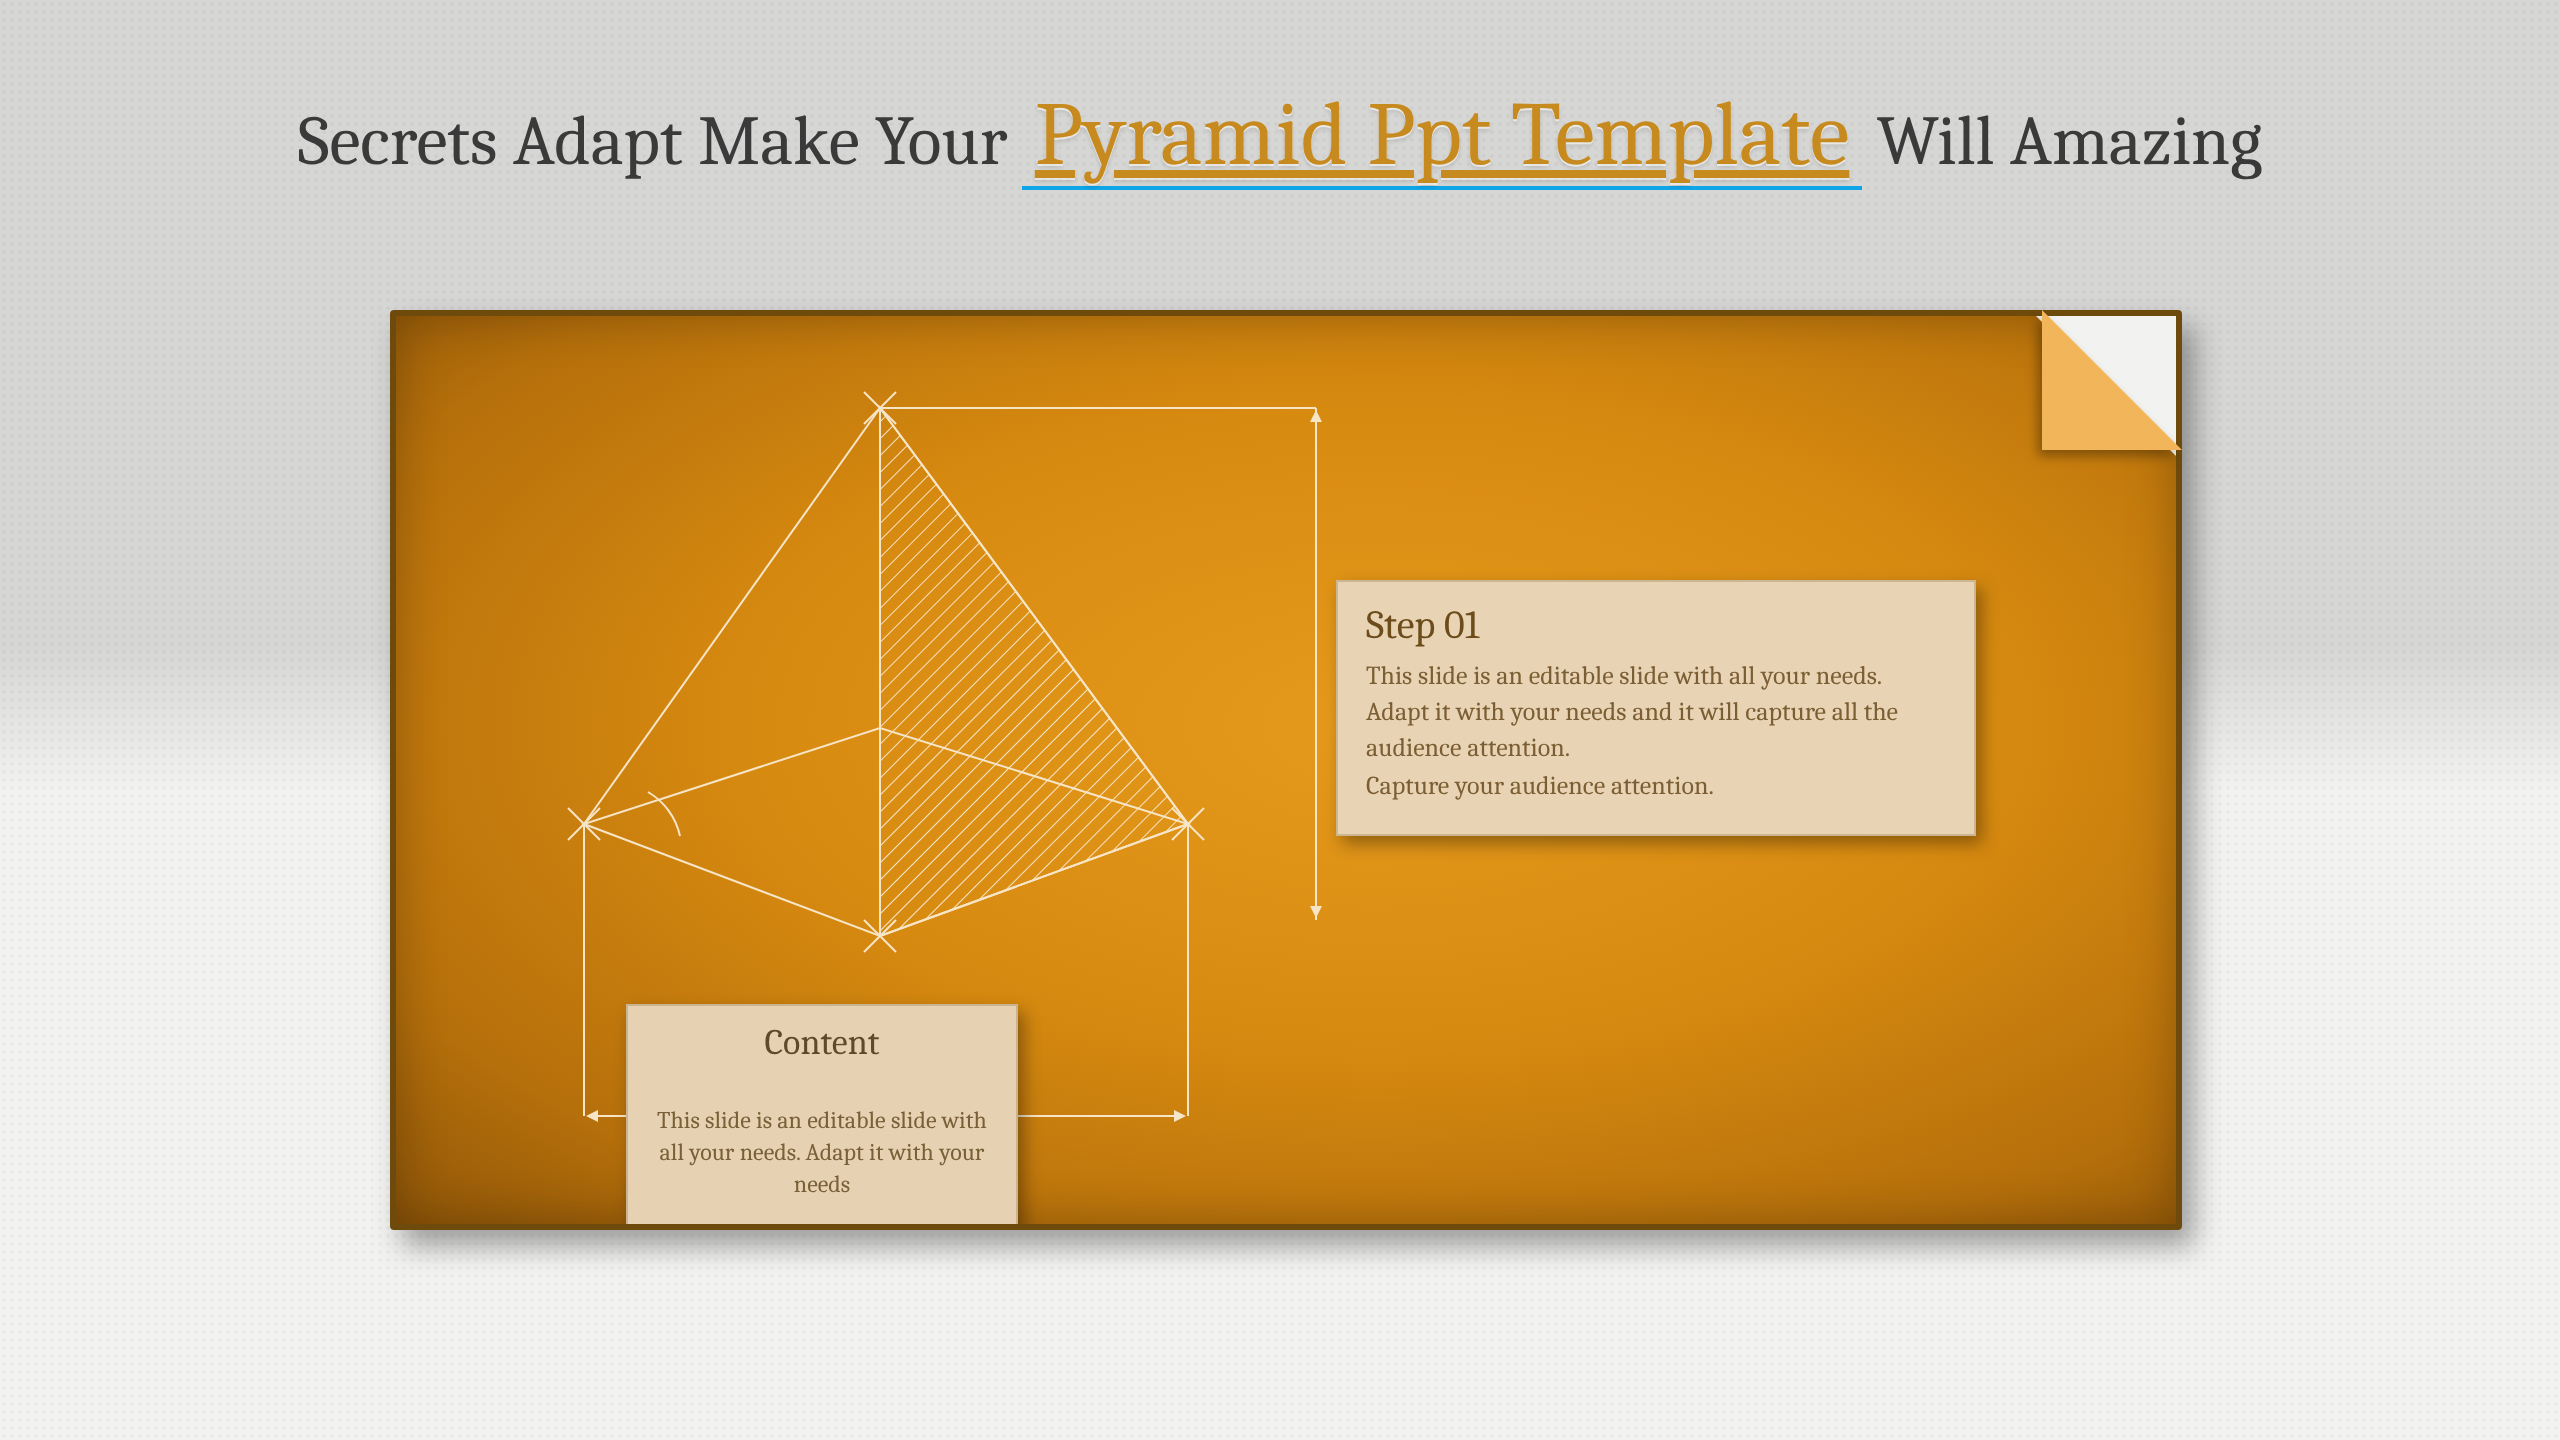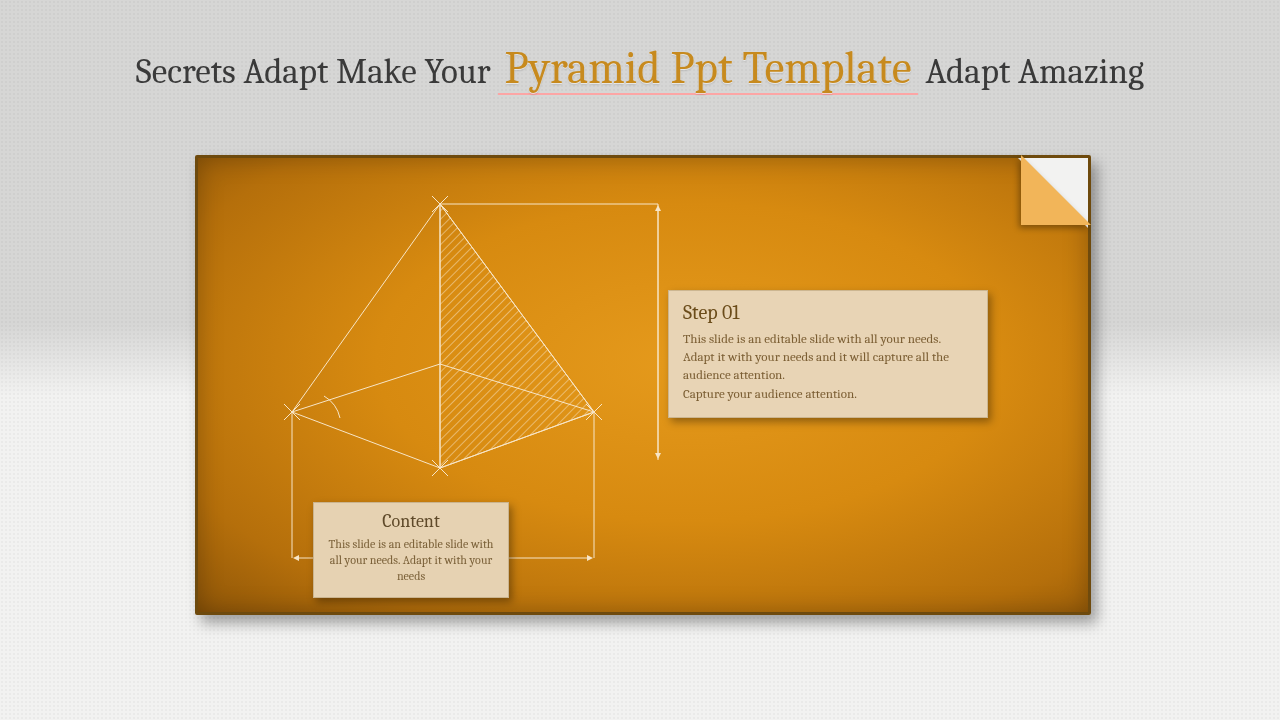--- a/index.html
+++ b/index.html
@@ -24,25 +24,26 @@
     text-align: center;
     font-size: 35px;
     color: #3a3a3a;
     font-weight: 400;
     white-space: nowrap;
   }
   .title .accent {
     color: #c78a1e;
     font-size: 45px;
     text-shadow: 0 1px 0 rgba(255,255,255,0.6), 0 2px 2px rgba(0,0,0,0.12);
-    border-bottom: 2px solid #fca5a5;
+    border-bottom: 2px solid #0ea5e9;
     padding: 0 6px 2px 6px;
     display: inline-block;
     line-height: 1;
     vertical-align: baseline;
+    text-decoration: underline;
   }
 
   .board-wrap {
     position: absolute;
     left: 195px; top: 155px;
     width: 896px; height: 460px;
   }
   .board {
     position: absolute; inset: 0;
     background: radial-gradient(ellipse at 55% 45%, #e59a1c 0%, #d78a10 45%, #b56f0b 80%, #8f5608 100%);
@@ -103,36 +104,36 @@
     width: 196px;
     background: #e6d2b2;
     border: 1px solid rgba(120,90,40,0.25);
     box-shadow: 3px 4px 8px rgba(0,0,0,0.35);
     padding: 8px 10px 12px 10px;
     text-align: center;
   }
   .content-box .content-title {
     font-size: 18px;
     color: #5f4a2a;
-    margin-bottom: 4px;
+    margin-bottom: 20px;
   }
   .content-box .content-body {
     font-size: 12px;
     color: #7a6038;
     line-height: 1.35;
   }
 
   svg .thin { stroke: #f7e5c7; stroke-width: 1; fill: none; }
   svg .hatch { fill: url(#hatch); stroke: #f7e5c7; stroke-width: 1; }
 </style>
 </head>
 <body>
 
 <div class="title">
-  <span>Secrets Adapt Make Your </span><span class="accent">Pyramid Ppt Template</span><span> Adapt Amazing</span>
+  <span>Secrets Adapt Make Your </span><span class="accent">Pyramid Ppt Template</span><span> Will Amazing</span>
 </div>
 
 <div class="board-wrap">
   <div class="board">
 
     <svg class="pyramid-svg" viewBox="0 0 470 440">
       <defs>
         <pattern id="hatch" patternUnits="userSpaceOnUse" width="6" height="6" patternTransform="rotate(45)">
           <line x1="0" y1="0" x2="0" y2="6" stroke="#f7e5c7" stroke-width="1"></line>
         </pattern>

